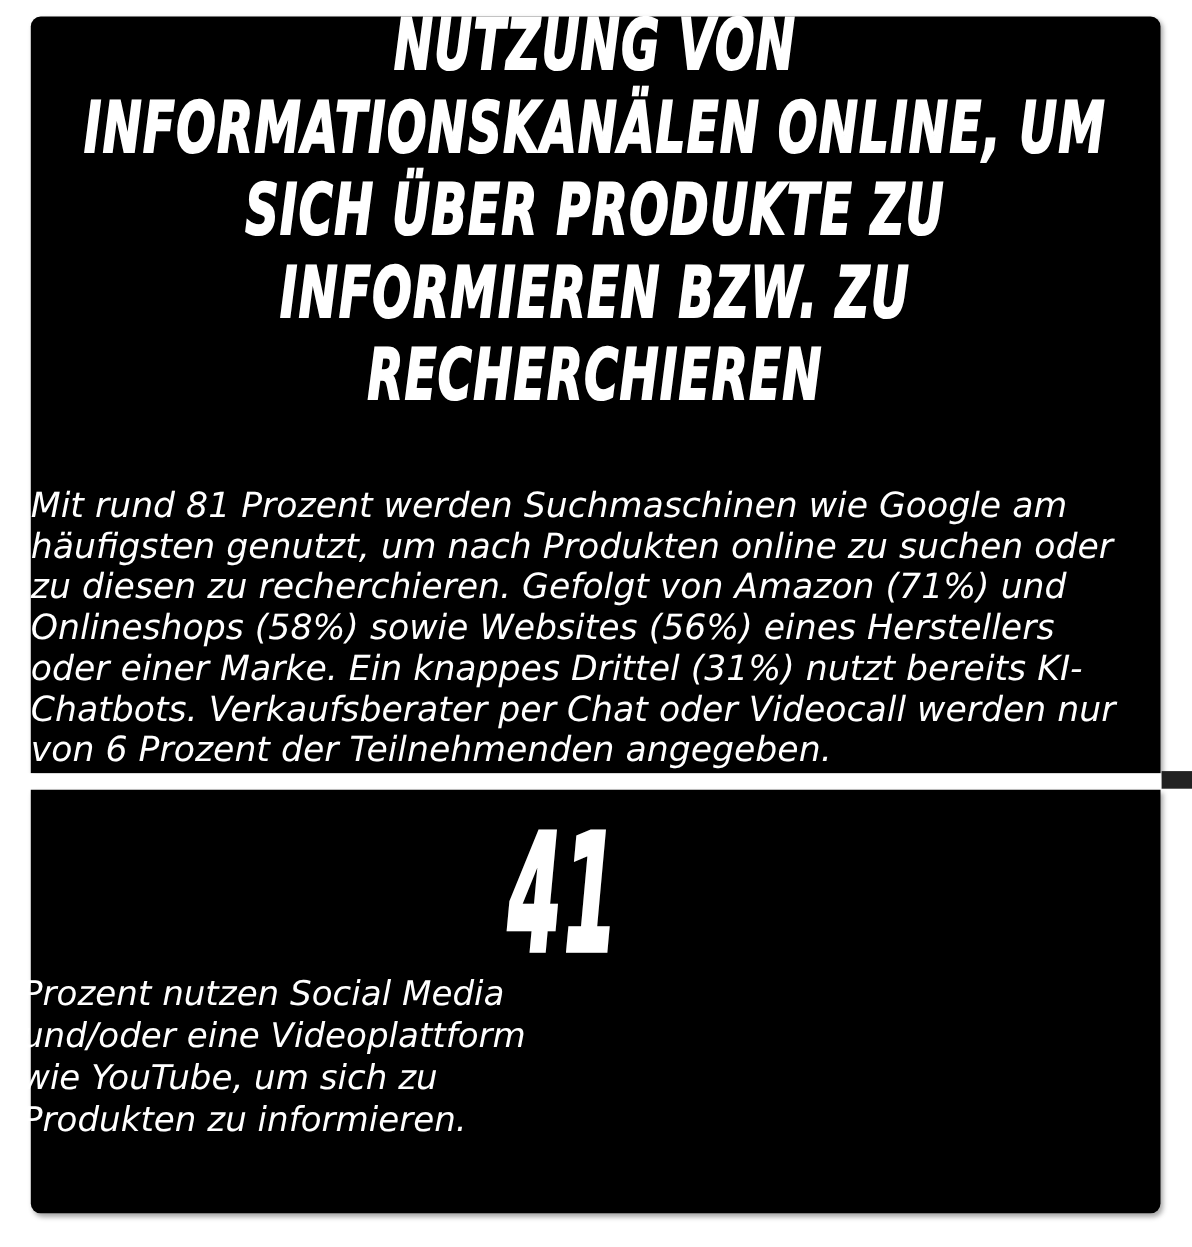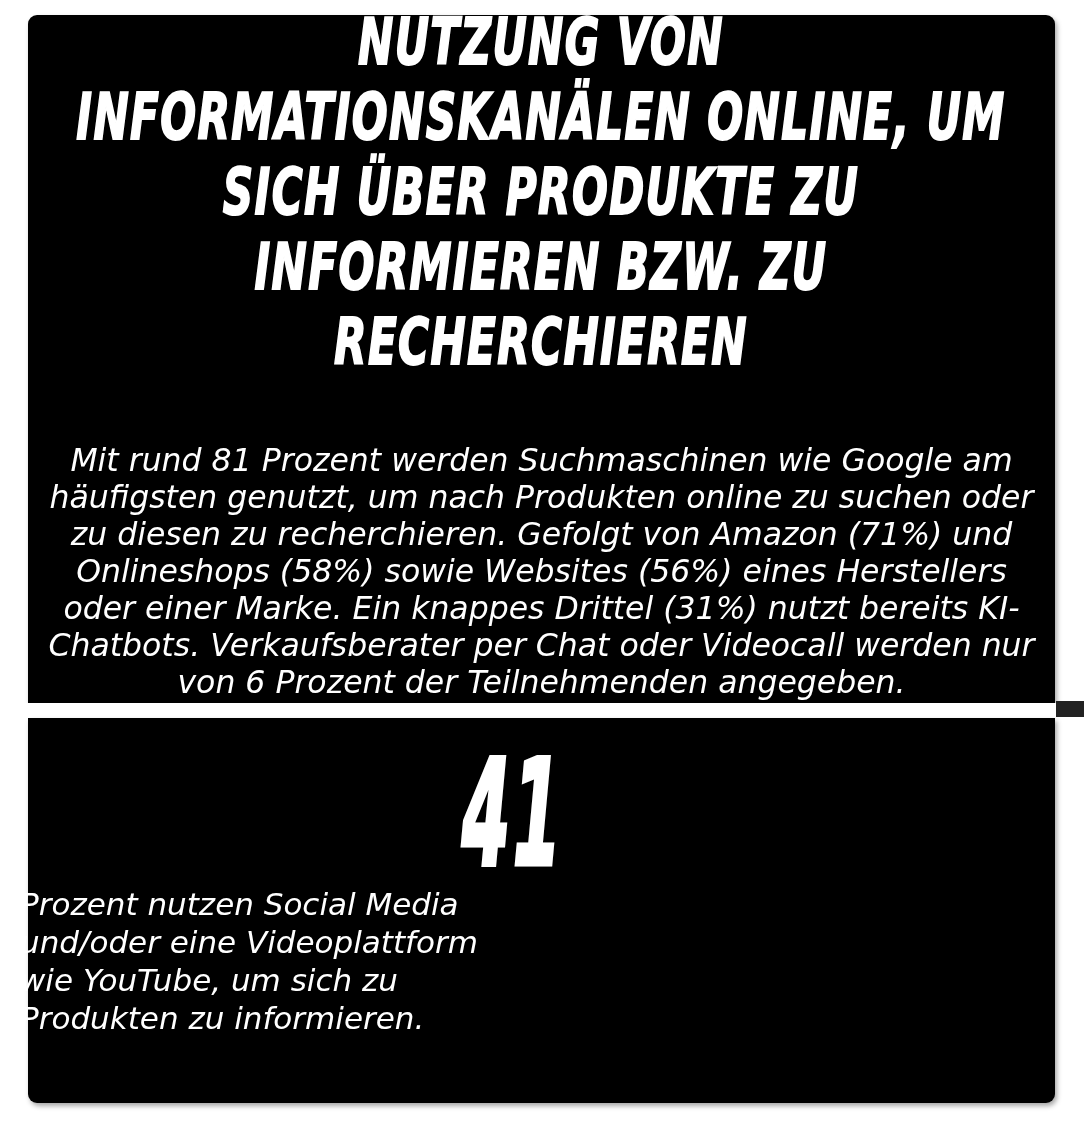--- a/index.html
+++ b/index.html
@@ -61,21 +61,20 @@
 
   
   .intro {
     position: absolute;
     top: 442px;
     left: 28px;
     width: 1027px;
     color: #ffffff;
     font-size: 31.5px;
     line-height: 37px;
-    text-align: center;
     white-space: pre;
   }
 
   
   .stat-number {
     position: absolute;
     top: 739px;
     left: 513px;
     width: 400px;
     margin-left: -200px;

